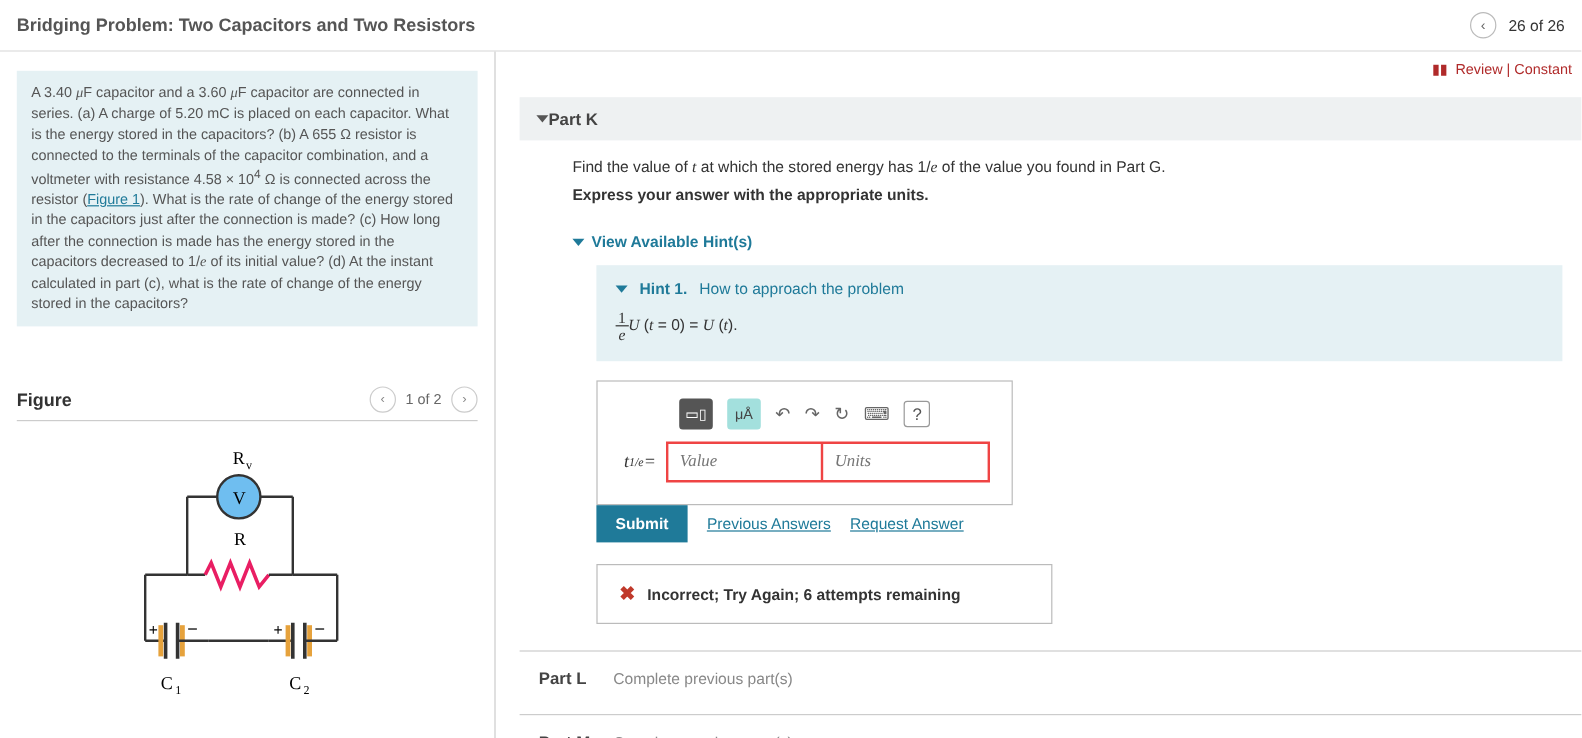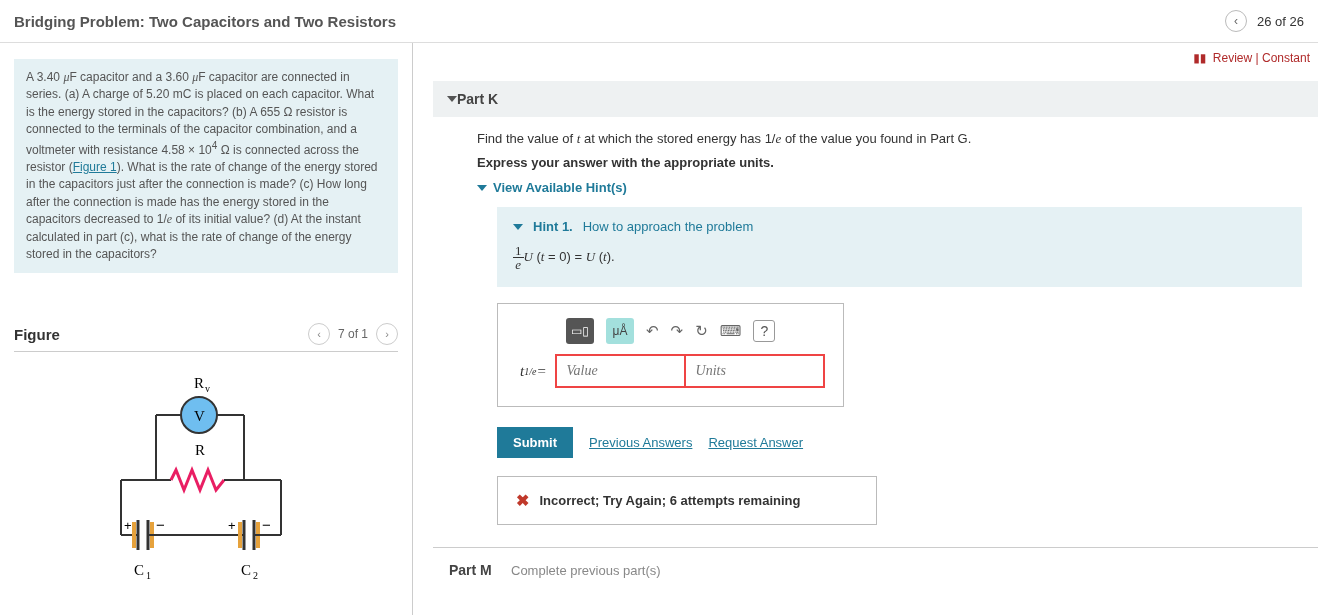--- a/index.html
+++ b/index.html
@@ -21,41 +21,41 @@
 .figure-img { margin-top: 18px; display: flex; justify-content: center; }
 .right-col { flex: 1; padding: 10px 0 0 20px; position: relative; }
 .review-links { position: absolute; top: 8px; right: 8px; font-size: 12px; color: #b02a2a; }
 .review-links .ricon { color: #b02a2a; margin-right: 3px; }
 .review-links a { color: #b02a2a; text-decoration: none; }
 .part-header { background: #eef1f2; padding: 10px 14px; display: flex; align-items: center; margin-top: 28px; }
 .caret { width: 0; height: 0; border-left: 5px solid transparent; border-right: 5px solid transparent; border-top: 6px solid #555; }
 .part-title { font-weight: bold; font-size: 14px; color: #444; }
 .part-body { padding: 14px 16px 0 44px; font-size: 13px; color: #333; }
 .instr { margin-bottom: 8px; }
-.instr-bold { font-weight: bold; margin-bottom: 10px; }
+.instr-bold { font-weight: bold; margin-bottom: 24px; }
 .hints-link { color: #1f7a99; cursor: pointer; display: flex; align-items: center; gap: 6px; font-size: 13px; font-weight: bold; margin-bottom: 12px; }
 .hints-link .caret { border-top-color: #1f7a99; }
 .hint-box { background: #e5f1f4; padding: 12px 16px 16px 16px; margin-left: 20px; margin-bottom: 16px; }
 .hint-title-row { display: flex; align-items: center; gap: 10px; margin-bottom: 10px; }
 .hint-label { color: #1f7a99; font-weight: bold; font-size: 13px; }
 .hint-sub { color: #1f7a99; font-size: 13px; }
 .hint-text { font-size: 13px; color: #333; line-height: 1.5; }
 .answer-box { border: 1px solid #bbb; padding: 14px 18px 18px 18px; display: inline-block; margin-left: 20px; }
 .toolbar { display: flex; align-items: center; gap: 12px; margin-bottom: 10px; margin-left: 50px; }
 .tbtn { width: 28px; height: 26px; background: #555; border-radius: 3px; display: flex; align-items: center; justify-content: center; color: #fff; font-size: 12px; cursor: pointer; }
 .tbtn.light { background: #a3e0dd; color: #444; }
 .ticon { color: #666; font-size: 15px; cursor: pointer; }
 .qmark { border: 1px solid #999; border-radius: 3px; width: 22px; height: 22px; display: flex; align-items: center; justify-content: center; font-size: 14px; color: #555; cursor: pointer; }
 .input-row { display: flex; align-items: stretch; gap: 0; }
 .var-label { display: flex; align-items: center; padding: 0 8px 0 4px; font-style: italic; font-family: 'Times New Roman', serif; font-size: 15px; color: #333; }
 .var-label sub { font-size: 10px; }
 .val-input, .unit-input { border: 2px solid #ef4444; height: 34px; font-size: 14px; font-style: italic; font-family: 'Times New Roman', serif; color: #0c4a6e; padding: 0 10px; background: #fff; outline: none; }
 .val-input { width: 130px; border-right-width: 1px; }
 .unit-input { width: 140px; border-left-width: 1px; }
-.submit-row { margin-top: 20px; margin-left: 20px; display: flex; align-items: center; gap: 16px; }
+.submit-row { margin-top: 0; margin-left: 20px; display: flex; align-items: center; gap: 16px; }
 .submit-btn { background: #1f7a99; color: #fff; border: none; padding: 8px 16px; font-size: 13px; font-weight: bold; cursor: pointer; }
 .link { color: #1f7a99; text-decoration: underline; font-size: 13px; cursor: pointer; }
 .feedback { border: 1px solid #bbb; padding: 14px 18px; margin: 18px 0 0 20px; display: flex; align-items: center; gap: 10px; width: 380px; }
 .xicon { color: #c0392b; font-size: 16px; font-weight: bold; }
 .feedback-text { font-weight: bold; font-size: 13px; color: #333; }
 .part-locked { border-top: 1px solid #ccc; margin-top: 22px; padding: 14px 16px 0 16px; display: flex; align-items: center; gap: 10px; }
 .part-locked .plabel { font-weight: bold; font-size: 14px; color: #444; min-width: 52px; }
 .part-locked .pmsg { color: #888; font-size: 13px; }
 .math-frac { display: inline-block; vertical-align: middle; text-align: center; font-family: 'Times New Roman', serif; font-size: 13px; line-height: 1; }
 .math-frac .num { display: block; border-bottom: 1px solid #333; padding: 0 2px; }
@@ -75,21 +75,21 @@
 
 <div class="content">
   <div class="left-col">
     <div class="problem-text" id="problem-text">A 3.40 <span class="mvar">μ</span>F capacitor and a 3.60 <span class="mvar">μ</span>F capacitor are connected in series. (a) A charge of 5.20 mC is placed on each capacitor. What is the energy stored in the capacitors? (b) A 655 Ω resistor is connected to the terminals of the capacitor combination, and a voltmeter with resistance 4.58 × 10<sup>4</sup> Ω is connected across the resistor (<a href="#" style="color:#1f7a99">Figure 1</a>). What is the rate of change of the energy stored in the capacitors just after the connection is made? (c) How long after the connection is made has the energy stored in the capacitors decreased to 1/<span class="mvar">e</span> of its initial value? (d) At the instant calculated in part (c), what is the rate of change of the energy stored in the capacitors?</div>
 
     <div class="figure-section">
       <div class="figure-header">
         <div class="figure-title">Figure</div>
         <div class="figure-nav">
           <div class="fig-btn">‹</div>
-          <div class="fig-count">7 of 1</div>
+          <div class="fig-count">1 of 2</div>
           <div class="fig-btn">›</div>
         </div>
       </div>
       <div class="figure-img">
         <svg width="220" height="230" viewBox="0 0 220 230">
           <text x="98" y="18" font-family="serif" font-size="15">R</text>
             <text x="109" y="22" font-family="serif" font-size="10">v</text>
           <circle cx="103" cy="45" r="18" fill="#6fbef0" stroke="#333" stroke-width="2"></circle>
           <text x="98" y="51" font-family="serif" font-size="15">V</text>
           <line x1="60" y1="45" x2="85" y2="45" stroke="#333" stroke-width="2"></line>
@@ -191,18 +191,22 @@
       </div>
 
       <div class="feedback">
         <span class="xicon">✖</span>
         <span class="feedback-text">Incorrect; Try Again; 6 attempts remaining</span>
       </div>
     </div>
 
     <div id="locked-container">
         <div class="part-locked">
+          <span class="plabel">Part L</span>
+          <span class="pmsg">Complete previous part(s)</span>
+        </div>
+        <div class="part-locked">
           <span class="plabel">Part M</span>
           <span class="pmsg">Complete previous part(s)</span>
         </div>
       </div>
   </div>
 </div>
 
 </body></html>

